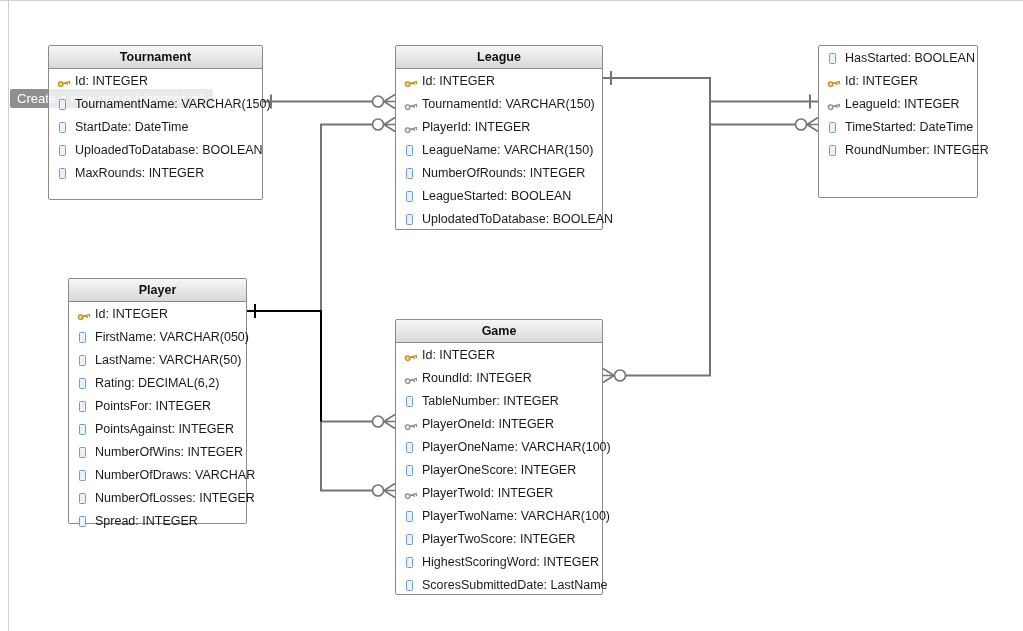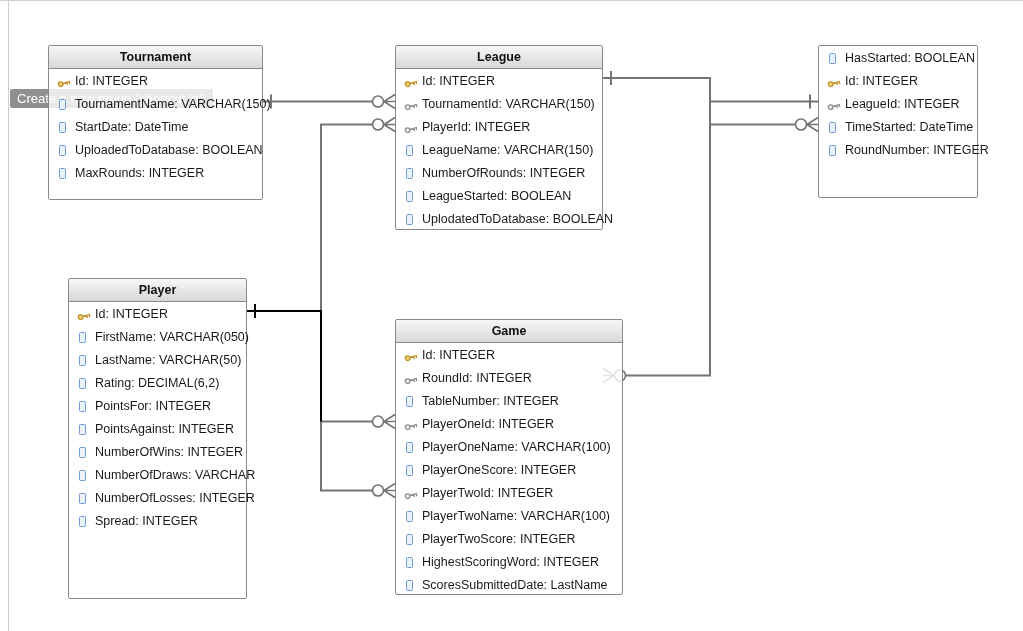--- a/index.html
+++ b/index.html
@@ -198,21 +198,21 @@
             <span>TimeStarted: DateTime</span>
           </div>
           <div class="col-row">
             <span class="ic ic-col">
               <span class="colglyph"></span>
             </span>
             <span>RoundNumber: INTEGER</span>
           </div>
         </div>
       </div>
-      <div class="entity" style="left: 68px; top: 278px; width: 179px; height: 321px;">
+      <div class="entity" style="left: 68px; top: 278px; width: 179px; height: 246px;">
         <div class="entity-header">Player</div>
         <div class="entity-body">
           <div class="col-row">
             <span class="ic ic-pk">
               <svg width="14" height="12" viewBox="0 0 14 12">
                 <g transform="rotate(-16 7 6)" fill="#f3d37a" stroke="#c19126" stroke-width="1.3">
                   <circle cx="3.2" cy="7.2" r="2.3"></circle>
                   <path d="M5.5,7 L13,7 M9.5,7 L9.5,10 M12,7 L12,9.6" fill="none"></path>
                 </g>
               </svg>
@@ -268,21 +268,21 @@
             <span>NumberOfLosses: INTEGER</span>
           </div>
           <div class="col-row">
             <span class="ic ic-col">
               <span class="colglyph"></span>
             </span>
             <span>Spread: INTEGER</span>
           </div>
         </div>
       </div>
-      <div class="entity" style="left: 395px; top: 319px; width: 228px; height: 276px;">
+      <div class="entity" style="left: 395px; top: 319px; width: 208px; height: 276px;">
         <div class="entity-header">Game</div>
         <div class="entity-body">
           <div class="col-row">
             <span class="ic ic-pk">
               <svg width="14" height="12" viewBox="0 0 14 12">
                 <g transform="rotate(-16 7 6)" fill="#f3d37a" stroke="#c19126" stroke-width="1.3">
                   <circle cx="3.2" cy="7.2" r="2.3"></circle>
                   <path d="M5.5,7 L13,7 M9.5,7 L9.5,10 M12,7 L12,9.6" fill="none"></path>
                 </g>
               </svg>

